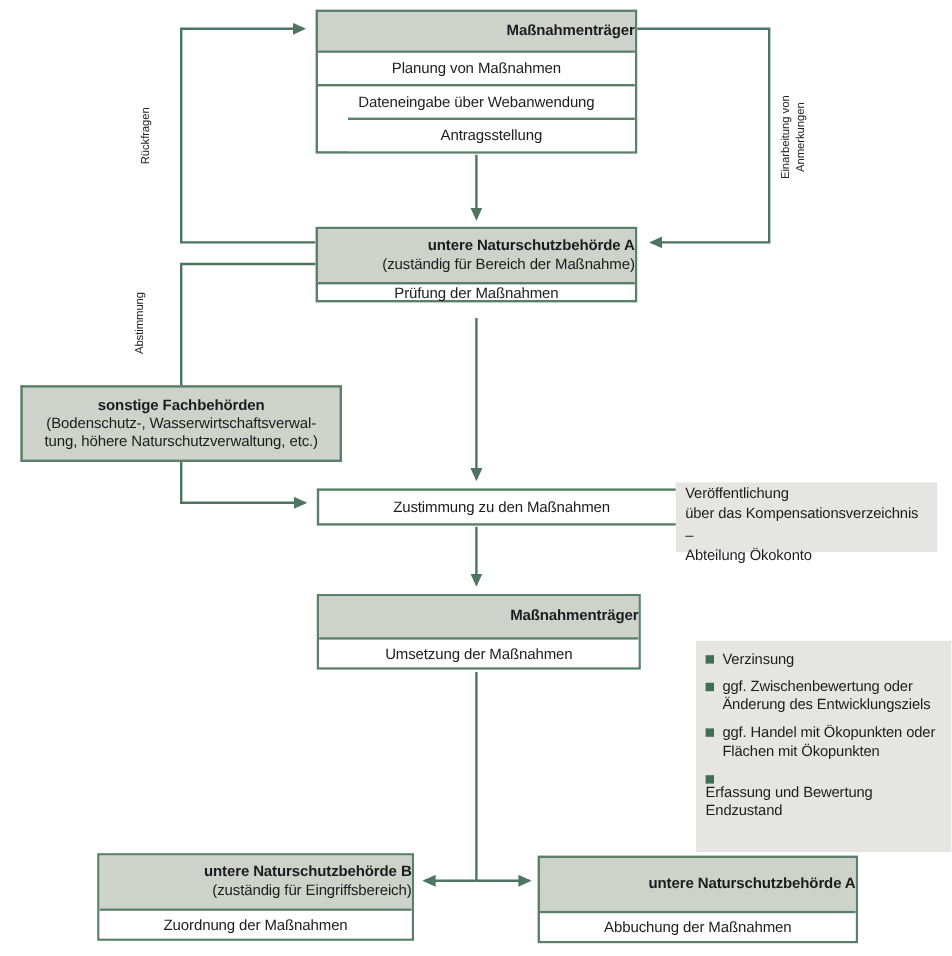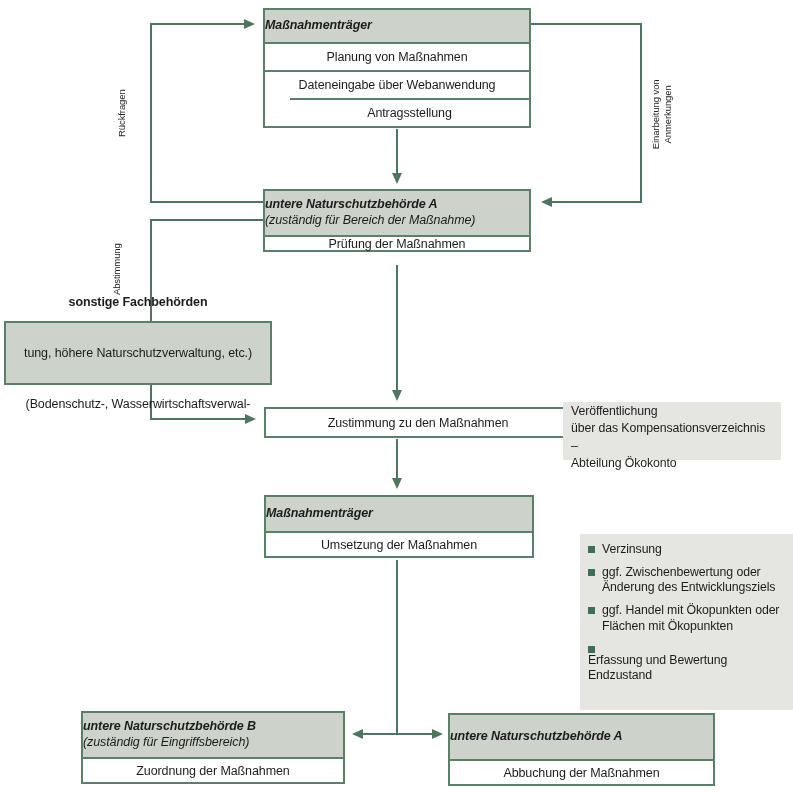--- a/index.html
+++ b/index.html
@@ -5,21 +5,21 @@
   html,body{margin:0;padding:0;background:#fff;}
   .canvas{
     position:relative;width:793px;height:797px;background:#ffffff;overflow:hidden;
     font-family:"Liberation Sans","DejaVu Sans",sans-serif;color:#1c1c1c;
     letter-spacing:-0.1px;
   }
   svg.wires{position:absolute;left:0;top:0;z-index:1;}
   .flowbox{position:absolute;z-index:2;border:2px solid #5b8069;background:#ffffff;box-sizing:border-box;}
   .flowbox .hdr{
     background:#cdd2ca;display:flex;flex-direction:column;justify-content:center;
-    text-align:left;font-weight:bold;font-size:12.5px;line-height:1.25;box-sizing:border-box;font-style:italic;
+    text-align:right;font-weight:bold;font-size:12.5px;line-height:1.25;box-sizing:border-box;
   }
   .flowbox .hdr .sub{font-weight:normal;}
   .flowbox .row{
     border-top:2px solid #5b8069;display:flex;align-items:center;justify-content:center;
     text-align:center;font-size:12.5px;box-sizing:border-box;background:#fff;
   }
   .singlebox{
     position:absolute;z-index:2;border:2px solid #5b8069;background:#fff;box-sizing:border-box;
     display:flex;align-items:center;justify-content:center;font-size:12.5px;
   }
@@ -74,24 +74,24 @@
   </div>
 
   <div class="flowbox" style="left:263px;top:189px;width:268px;">
     <div class="hdr" style="height:44px;">
       <div>untere Naturschutzbehörde A</div>
       <div class="sub">(zuständig für Bereich der Maßnahme)</div>
     </div>
     <div class="row" style="height:15px;">Prüfung der Maßnahmen</div>
   </div>
 
-  <div class="fullfill" style="left:4px;top:321px;width:268px;height:64px;gap:36px;">
+  <div class="fullfill" style="left:17px;top:321px;width:268px;height:64px;">
     <div class="t">sonstige Fachbehörden</div>
+    <div>(Bodenschutz-, Wasserwirtschaftsverwal-</div>
     <div>tung, höhere Naturschutzverwaltung, etc.)</div>
-    <div>(Bodenschutz-, Wasserwirtschaftsverwal-</div>
   </div>
 
   <div class="singlebox" style="left:264px;top:407px;width:308px;height:31px;">Zustimmung zu den Maßnahmen</div>
 
   <div class="flowbox" style="left:264px;top:495px;width:270px;">
     <div class="hdr" style="height:34px;">Maßnahmenträger</div>
     <div class="row" style="height:25px;">Umsetzung der Maßnahmen</div>
   </div>
 
   <div class="flowbox" style="left:81px;top:711px;width:264px;">

